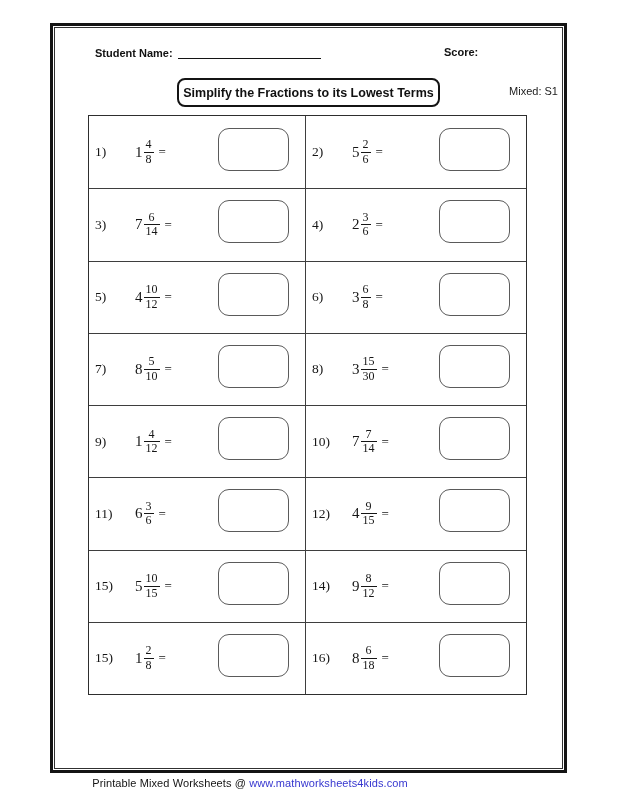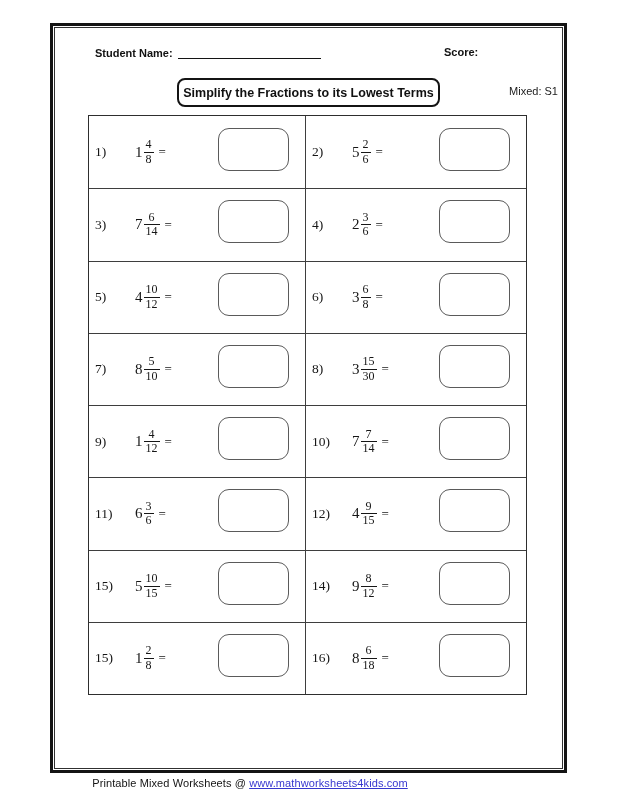--- a/index.html
+++ b/index.html
@@ -47,21 +47,21 @@
   .eq { font-size:13px; margin-left:5px; }
 
   .answer-box { margin-left:auto; margin-right:16px; width:71px; height:43px;
                 border:1.5px solid #5a5a5a; border-radius:11px; background:#fff;
                 transform:translateY(-3px); }
 
   
   .footer { position:absolute; left:0; top:777px; width:618px; text-align:center;
             font-size:11px; color:#141414; letter-spacing:0.1px; }
   .footer-inner { display:inline-block; transform:translateX(-59px); }
-  .footer a { color:#3636cf; text-decoration:underline; cursor:pointer; }
+  .footer a { color:#3636cf; cursor:pointer; }
 </style>
 </head>
 <body>
 
 <div class="page">
   <div class="frame">
     <div class="frame-inner"></div>
   </div>
 
   <div class="student-row">

